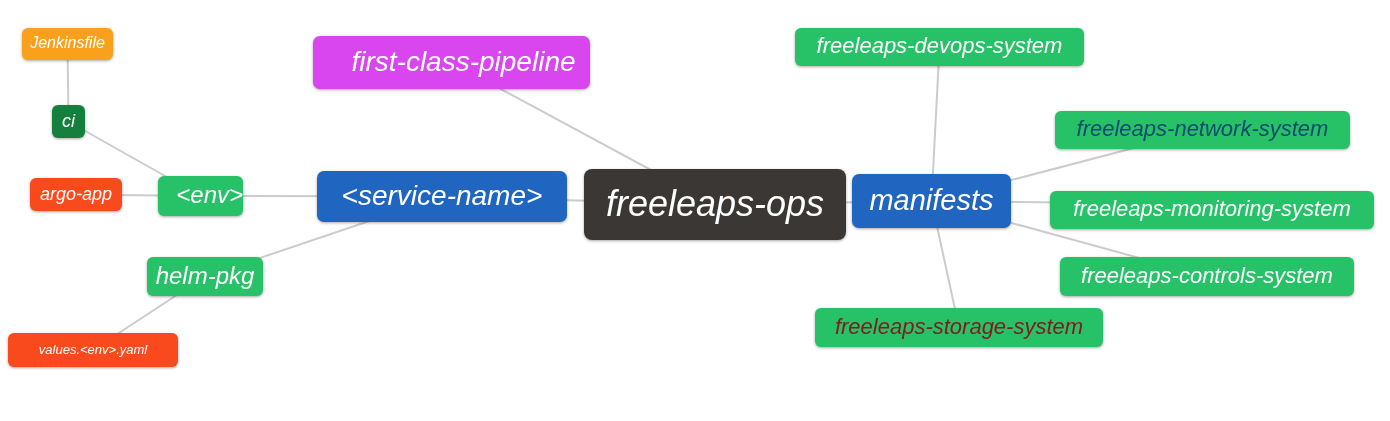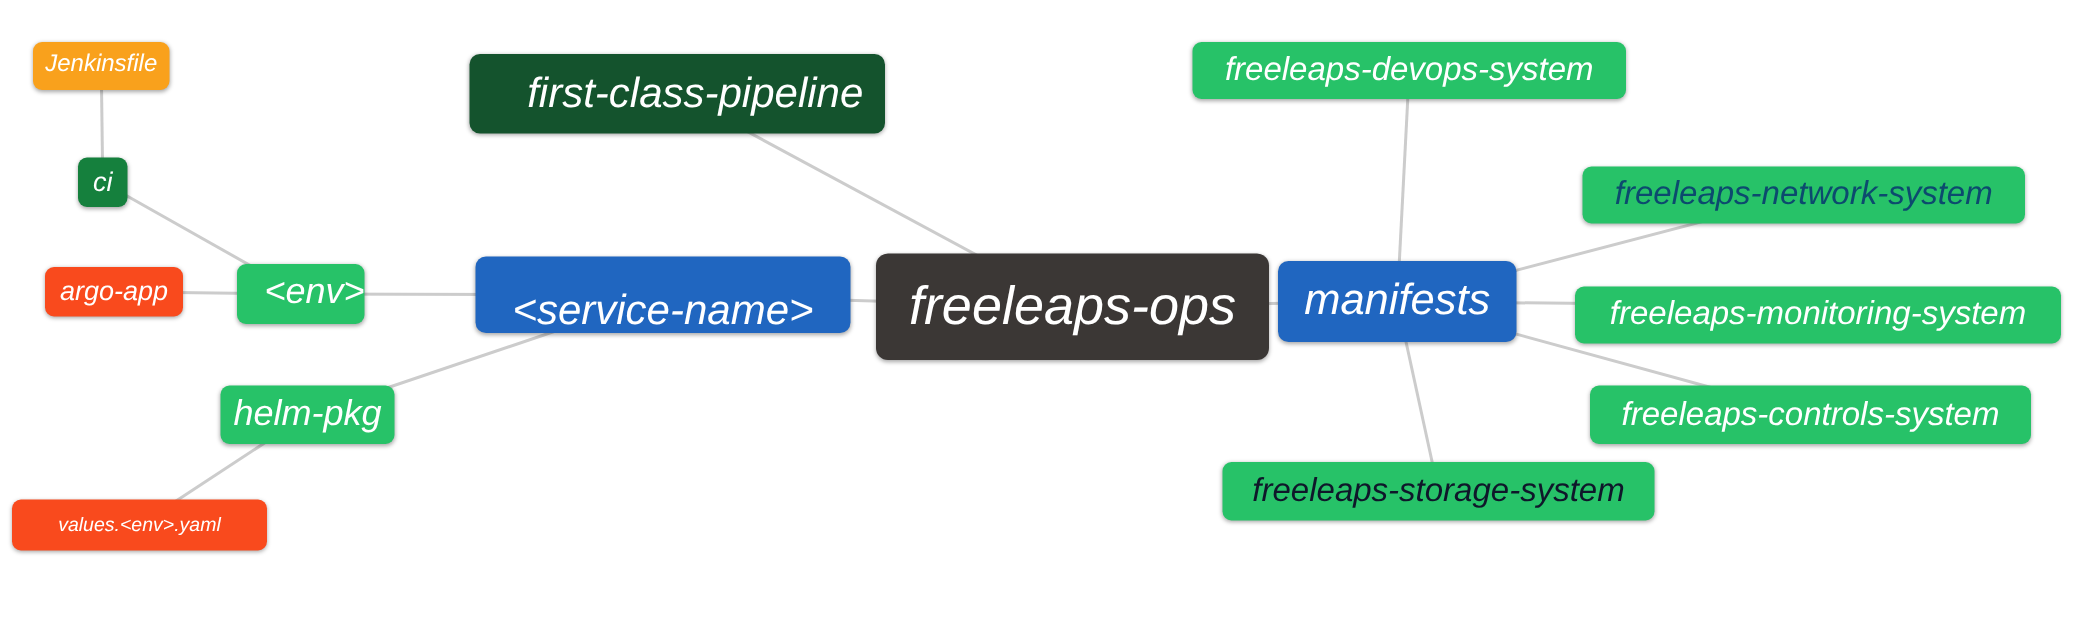--- a/index.html
+++ b/index.html
@@ -70,40 +70,40 @@
     </div>
     <div class="node" style="left: 158px; top: 176px; width: 85px; height: 40px; background: rgb(39, 194, 104); font-size: 24px; border-radius: 6px; color: rgb(255, 255, 255); justify-content: flex-end;">
       <span>&lt;env&gt;</span>
     </div>
     <div class="node" style="left: 147px; top: 257px; width: 116px; height: 39px; background: rgb(39, 194, 104); font-size: 24px; border-radius: 6px; color: rgb(255, 255, 255);">
       <span>helm-pkg</span>
     </div>
     <div class="node" style="left: 8px; top: 333px; width: 170px; height: 34px; background: rgb(249, 74, 29); font-size: 13px; border-radius: 6px; color: rgb(255, 255, 255);">
       <span>values.&lt;env&gt;.yaml</span>
     </div>
-    <div class="node" style="left: 313px; top: 36px; width: 277px; height: 53px; background: #14532d; font-size: 28px; border-radius: 7px; color: rgb(255, 255, 255); padding-left: 24px;">
+    <div class="node" style="left: 313px; top: 36px; width: 277px; height: 53px; background: #d946ef; font-size: 28px; border-radius: 7px; color: rgb(255, 255, 255); padding-left: 24px;">
       <span>first-class-pipeline</span>
     </div>
-    <div class="node" style="left: 317px; top: 171px; width: 250px; height: 51px; background: rgb(32, 102, 192); font-size: 28px; border-radius: 7px; color: rgb(255, 255, 255); align-items: flex-end;">
+    <div class="node" style="left: 317px; top: 171px; width: 250px; height: 51px; background: rgb(32, 102, 192); font-size: 28px; border-radius: 7px; color: rgb(255, 255, 255);">
       <span>&lt;service-name&gt;</span>
     </div>
     <div class="node" style="left: 584px; top: 169px; width: 262px; height: 71px; background: rgb(59, 55, 53); font-size: 36px; border-radius: 8px; color: rgb(255, 255, 255);">
       <span>freeleaps-ops</span>
     </div>
     <div class="node" style="left: 852px; top: 174px; width: 159px; height: 54px; background: rgb(32, 102, 192); font-size: 29px; border-radius: 7px; color: rgb(255, 255, 255);">
       <span>manifests</span>
     </div>
     <div class="node" style="left: 795px; top: 28px; width: 289px; height: 38px; background: rgb(39, 194, 104); font-size: 22px; border-radius: 6px; color: rgb(255, 255, 255);">
       <span>freeleaps-devops-system</span>
     </div>
     <div class="node" style="left: 1055px; top: 111px; width: 295px; height: 38px; background: rgb(39, 194, 104); font-size: 22px; border-radius: 6px; color: #0c4a6e;">
       <span>freeleaps-network-system</span>
     </div>
     <div class="node" style="left: 1050px; top: 191px; width: 324px; height: 38px; background: rgb(39, 194, 104); font-size: 22px; border-radius: 6px; color: rgb(255, 255, 255);">
       <span>freeleaps-monitoring-system</span>
     </div>
     <div class="node" style="left: 1060px; top: 257px; width: 294px; height: 39px; background: rgb(39, 194, 104); font-size: 22px; border-radius: 6px; color: rgb(255, 255, 255);">
       <span>freeleaps-controls-system</span>
     </div>
-    <div class="node" style="left: 815px; top: 308px; width: 288px; height: 39px; background: rgb(39, 194, 104); font-size: 22px; border-radius: 6px; color: #0f172a;">
+    <div class="node" style="left: 815px; top: 308px; width: 288px; height: 39px; background: rgb(39, 194, 104); font-size: 22px; border-radius: 6px; color: #7f1d1d;">
       <span>freeleaps-storage-system</span>
     </div>
   </div>
 
 </body></html>

